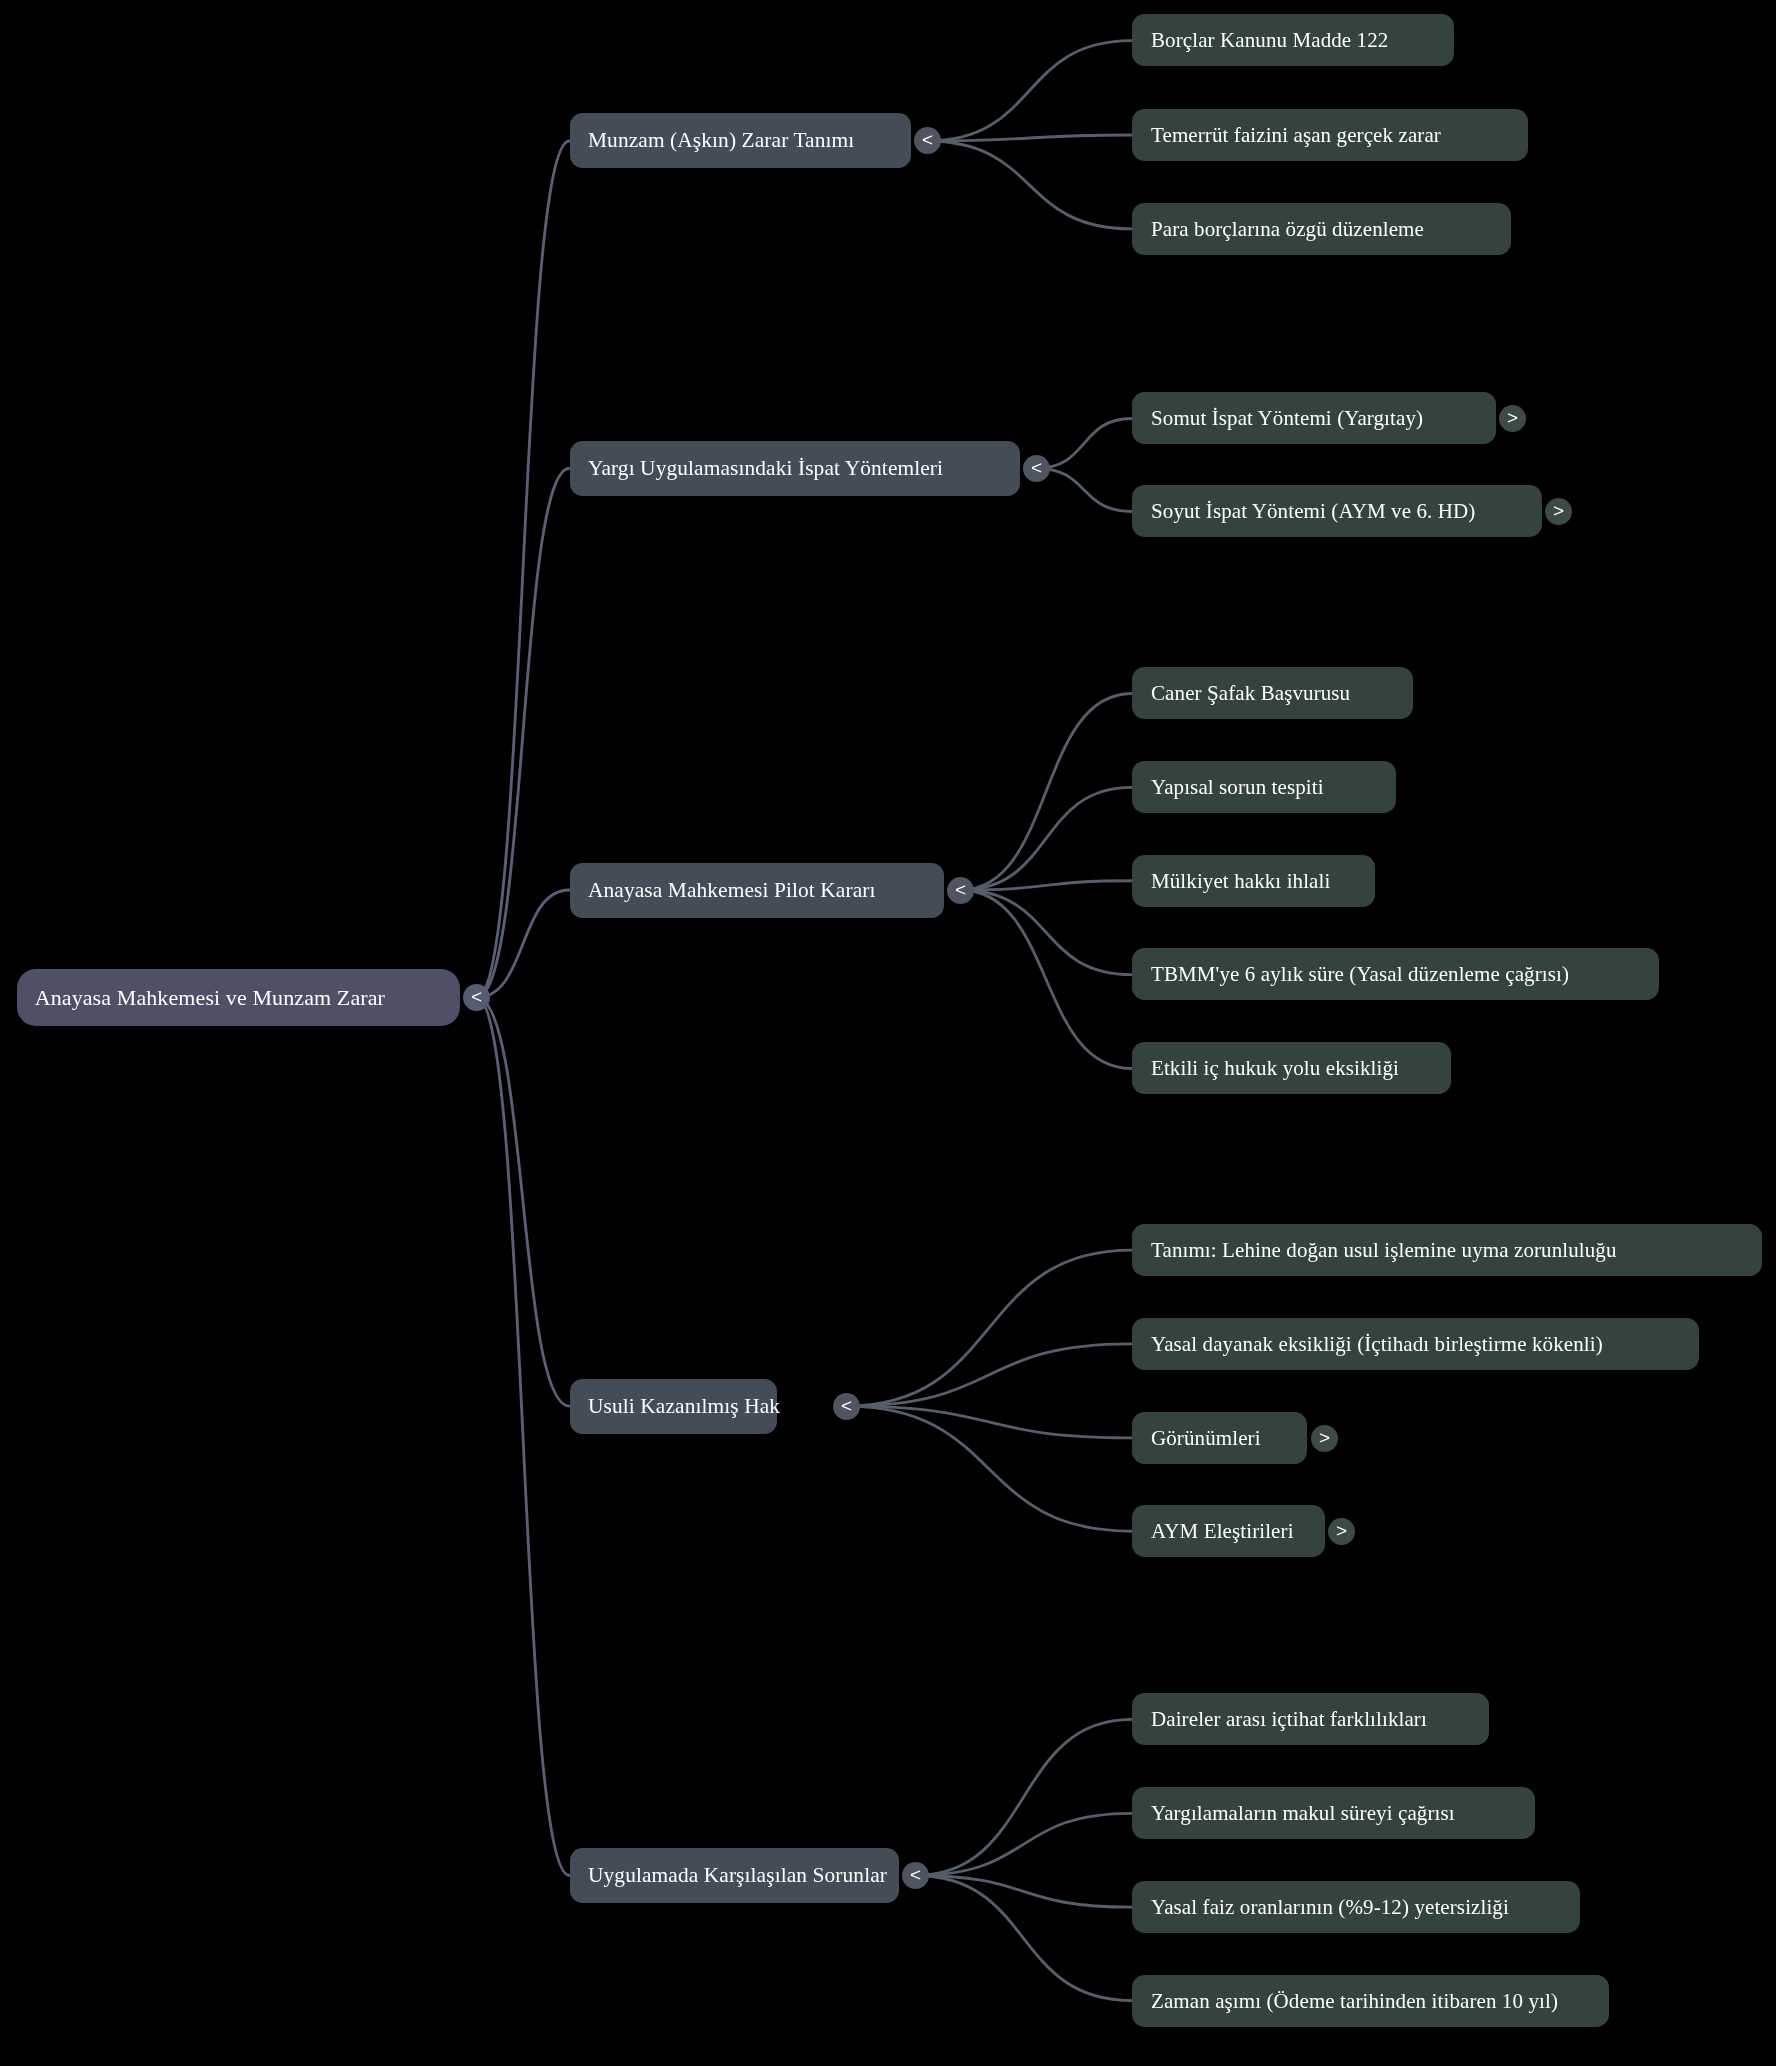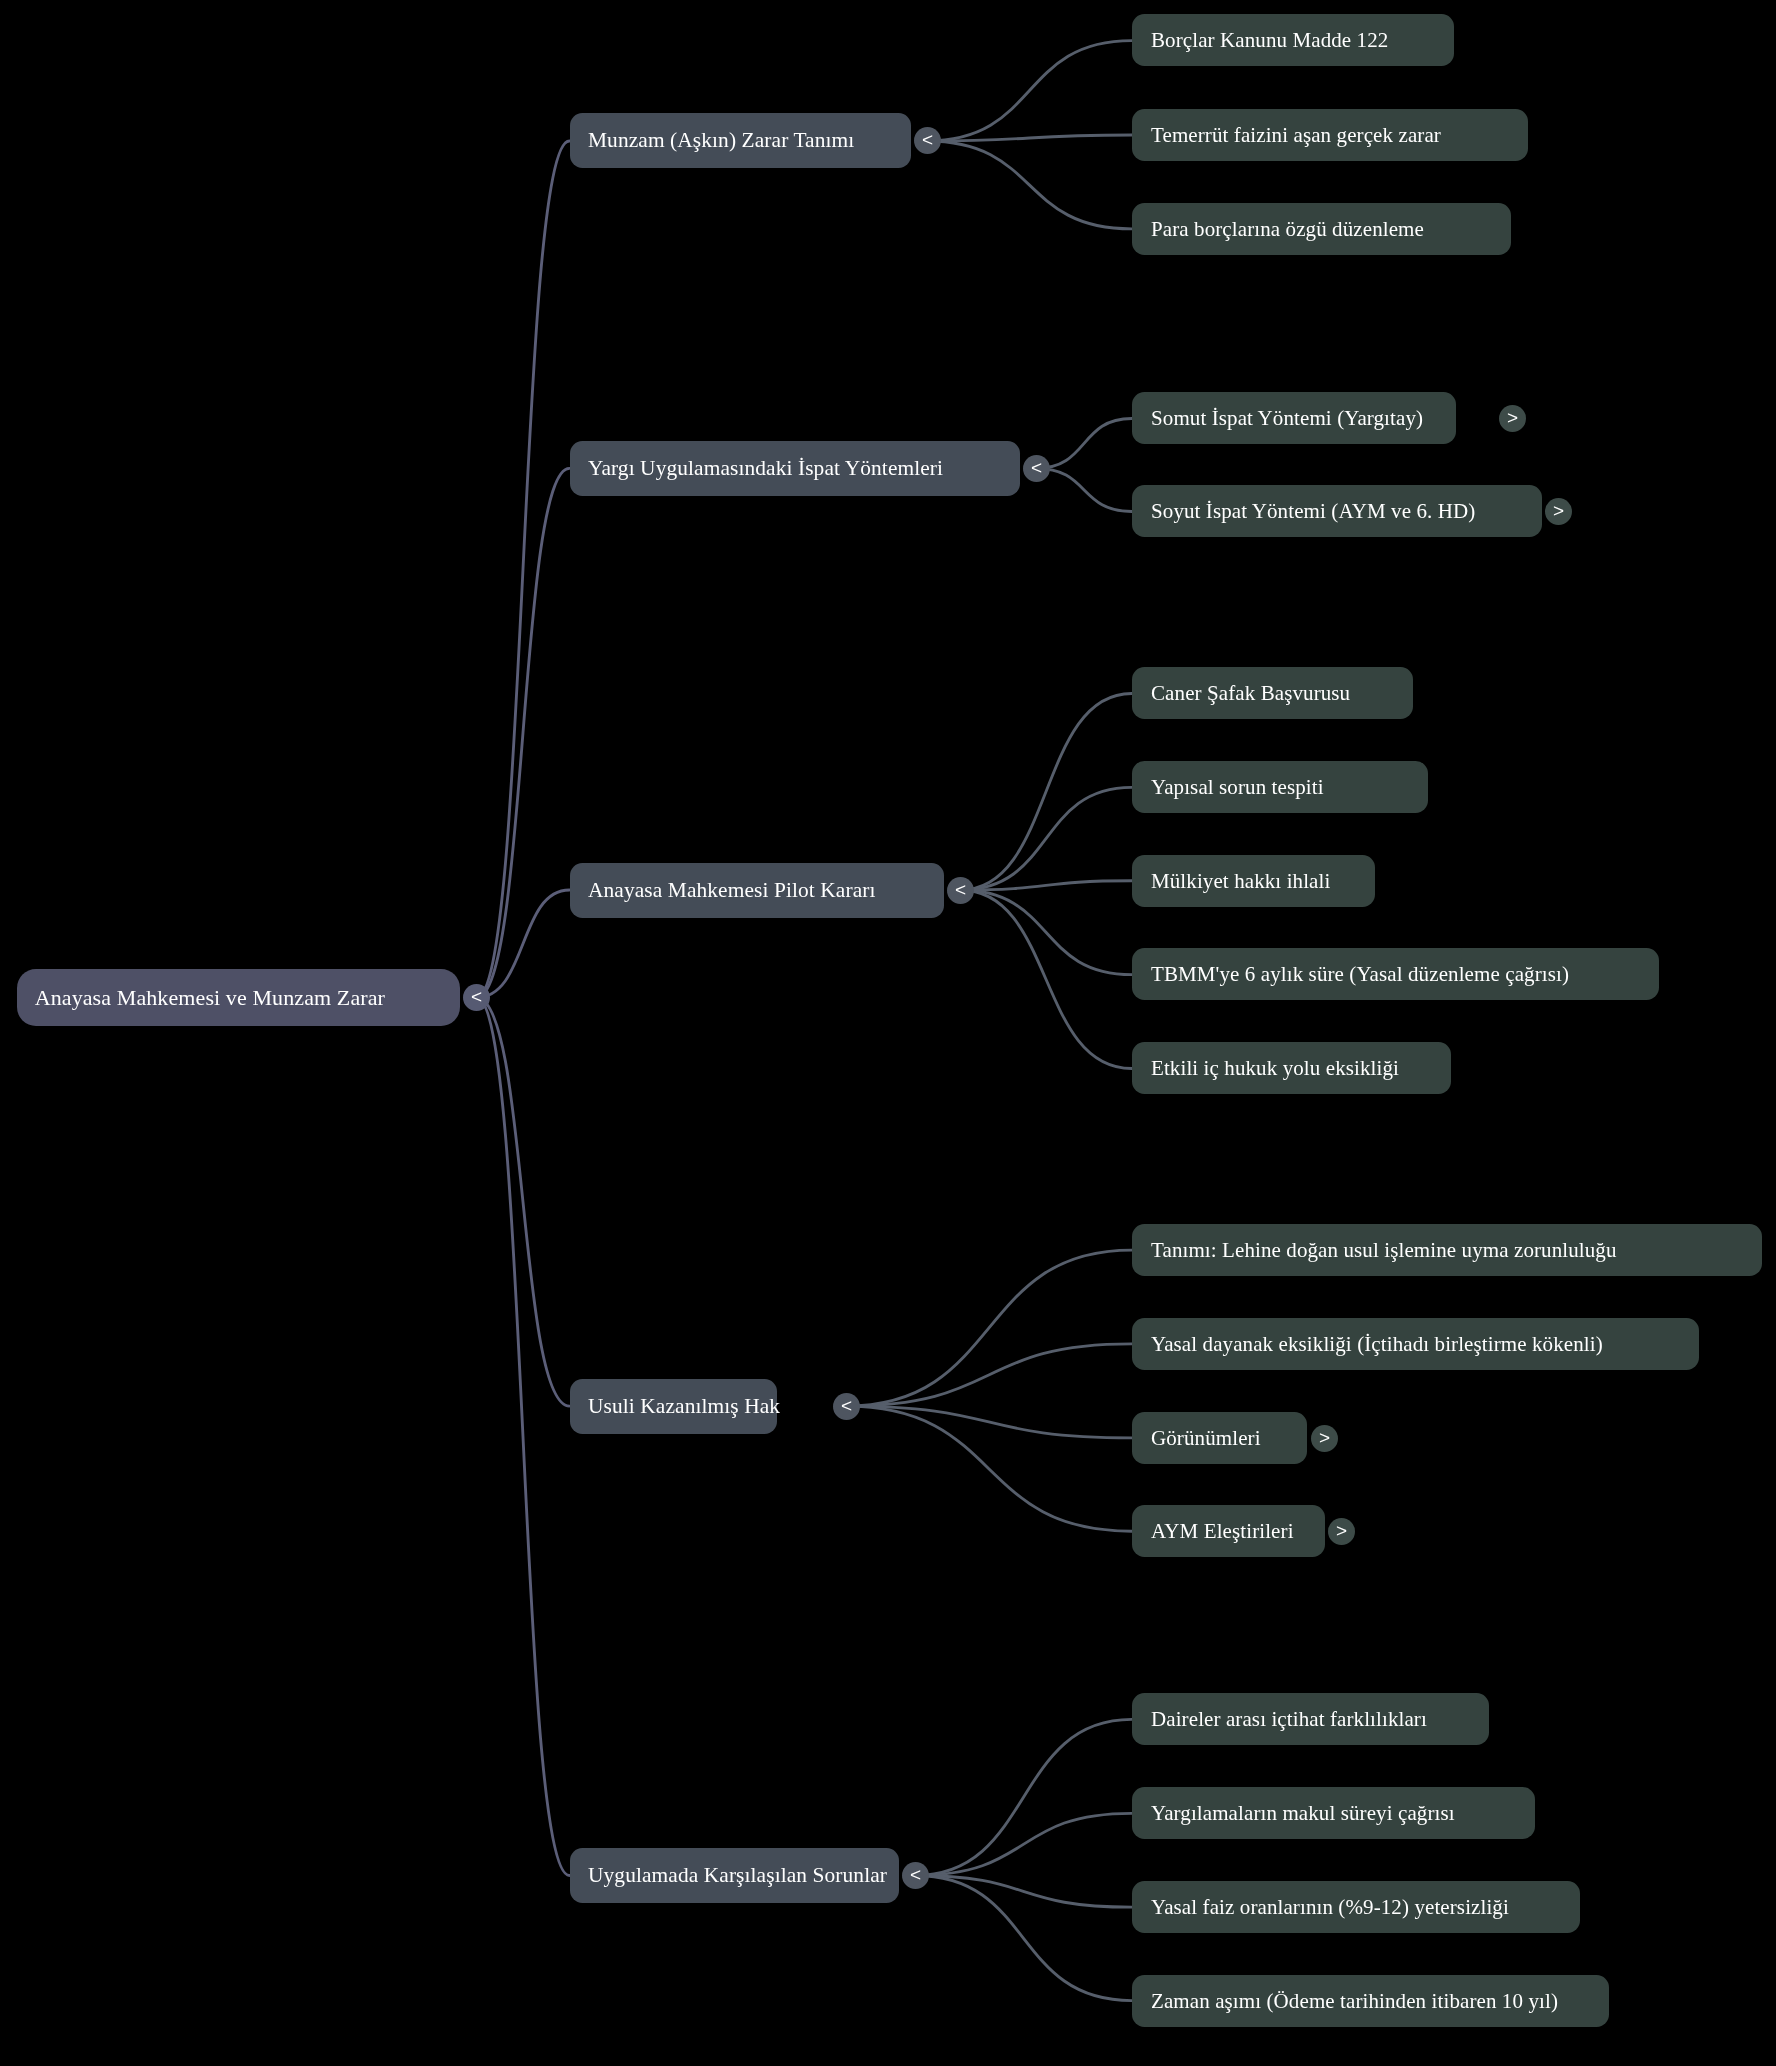--- a/index.html
+++ b/index.html
@@ -109,42 +109,42 @@
     </div>
     <div class="node leaf" style="left: 1132px; top: 203px; width: 379px; height: 52px; justify-content: center;">
       <span class="node-label">Para borçlarına özgü düzenleme</span>
     </div>
     <div class="node branch" style="left: 570px; top: 441px; width: 450px; height: 55px;">
       <span class="node-label">Yargı Uygulamasındaki İspat Yöntemleri</span>
     </div>
     <div class="toggle branch-toggle" style="left: 1023px; top: 455px;">
       <span>&lt;</span>
     </div>
-    <div class="node leaf" style="left: 1132px; top: 392px; width: 324px; height: 52px;">
+    <div class="node leaf" style="left: 1132px; top: 392px; width: 364px; height: 52px;">
       <span class="node-label">Somut İspat Yöntemi (Yargıtay)</span>
     </div>
     <div class="toggle leaf-toggle" style="left: 1499px; top: 405px;">
       <span>&gt;</span>
     </div>
     <div class="node leaf" style="left: 1132px; top: 485px; width: 410px; height: 52px;">
       <span class="node-label">Soyut İspat Yöntemi (AYM ve 6. HD)</span>
     </div>
     <div class="toggle leaf-toggle" style="left: 1545px; top: 498px;">
       <span>&gt;</span>
     </div>
     <div class="node branch" style="left: 570px; top: 863px; width: 374px; height: 55px;">
       <span class="node-label">Anayasa Mahkemesi Pilot Kararı</span>
     </div>
     <div class="toggle branch-toggle" style="left: 947px; top: 877px;">
       <span>&lt;</span>
     </div>
     <div class="node leaf" style="left: 1132px; top: 667px; width: 281px; height: 52px;">
       <span class="node-label">Caner Şafak Başvurusu</span>
     </div>
-    <div class="node leaf" style="left: 1132px; top: 761px; width: 296px; height: 52px;">
+    <div class="node leaf" style="left: 1132px; top: 761px; width: 264px; height: 52px;">
       <span class="node-label">Yapısal sorun tespiti</span>
     </div>
     <div class="node leaf" style="left: 1132px; top: 855px; width: 243px; height: 52px;">
       <span class="node-label">Mülkiyet hakkı ihlali</span>
     </div>
     <div class="node leaf" style="left: 1132px; top: 948px; width: 527px; height: 52px;">
       <span class="node-label">TBMM'ye 6 aylık süre (Yasal düzenleme çağrısı)</span>
     </div>
     <div class="node leaf" style="left: 1132px; top: 1042px; width: 319px; height: 52px;">
       <span class="node-label">Etkili iç hukuk yolu eksikliği</span>

